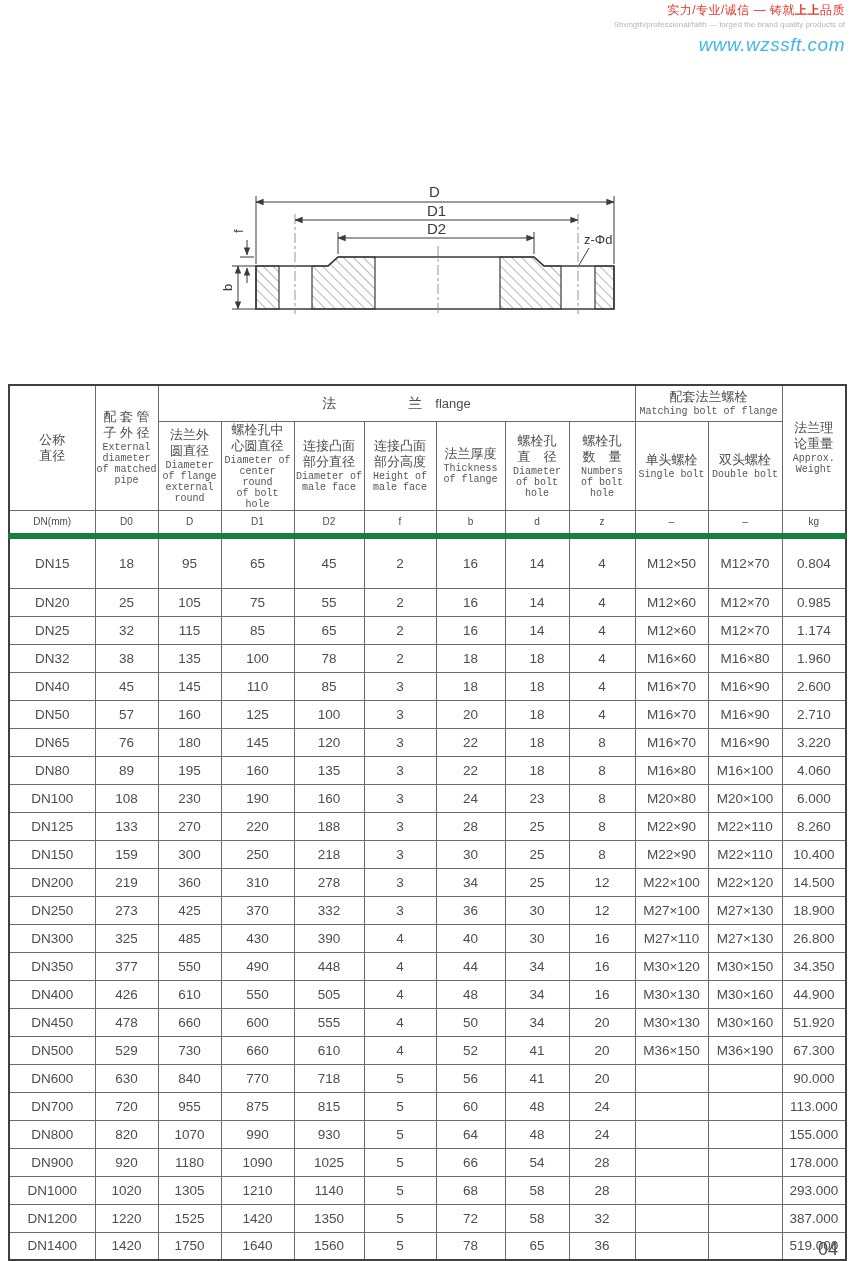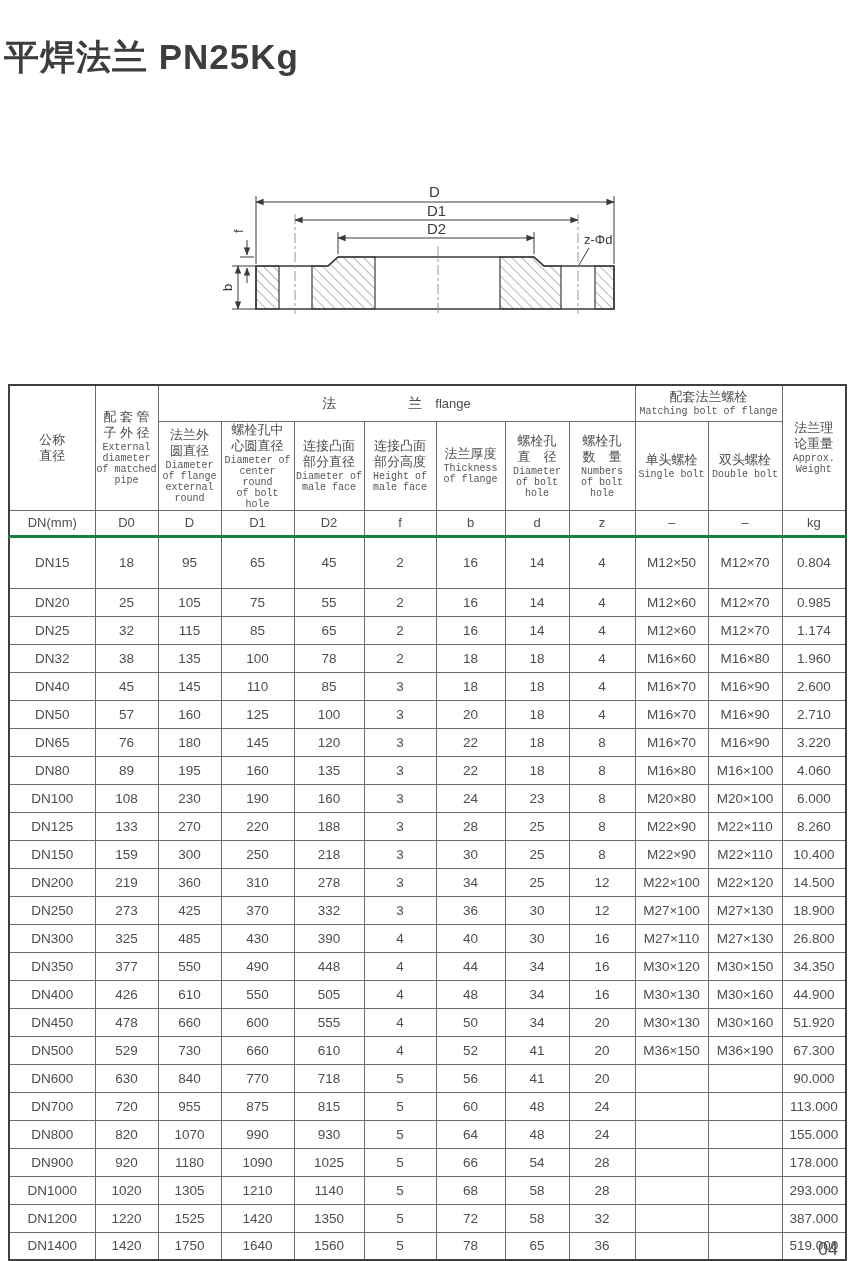--- a/index.html
+++ b/index.html
@@ -30,38 +30,42 @@
 
   
   table.spec { position:absolute; left:8px; top:384px; border-collapse:collapse; table-layout:fixed; width:837px;
                border:2px solid #3f3f3f; }
   .spec th, .spec td { border:1px solid #6b6b6b; text-align:center; vertical-align:middle;
                font-weight:normal; color:#4d4d4d; padding:0 1px; }
   .spec .cn { font-size:13px; line-height:16px; white-space:pre-line; }
   .spec .en { font-size:10px; line-height:11px; white-space:pre-line; margin-top:1px; color:#555;font-family:Liberation Mono, monospace; }
   .spec tr.h1 { height:36px; }
   .spec tr.h2 { height:64px;margin-left:17px; }
-  .spec tr.h3 td { height:26px; font-size:13px; border-bottom:3px solid #15803d; }
+  .spec tr.h3 td { height:26px; font-size:10px; border-bottom:6px solid #15803d; }
   .spec tbody tr { height:28px; }
   .spec tbody tr:first-child { height:52px; }
   .spec tbody td { font-size:13.5px; }
   .gap-w { display:inline-block; width:72px; }
   .gap-s { display:inline-block; width:13px; }
   .grp .g-cn { font-size:14px; }
   .grp .g-en { font-size:13px; }
 
   .page-number { position:absolute; right:13px; top:1233px; font-size:18px; color:#4a4a4a;margin-top:6px; }
 </style>
 </head>
 <body>
 
 <div class="page">
 
-
-  <h1 class="title">平焊法兰 PN25Kg</h1>
+  <div class="brand">
+    <div class="slogan-cn"><span>实力/专业/诚信 — 铸就</span><b>上上</b><span>品质</span></div>
+    <div class="slogan-en">Strength/professional/faith — forged the brand quality products of</div>
+    <div class="website">www.wzssft.com</div>
+  </div>
+
 
   <figure class="diagram">
     <svg width="462" height="152" viewBox="0 0 462 152">
       <defs>
         <marker id="arr" viewBox="0 0 10 10" refX="9.5" refY="5" markerWidth="8" markerHeight="8" orient="auto-start-reverse">
           <path d="M0,1 L10,5 L0,9 z" fill="#3a3a3a"></path>
         </marker>
         <pattern id="hatch" width="7" height="7" patternUnits="userSpaceOnUse" patternTransform="rotate(-45)">
           <line x1="0" y1="0" x2="0" y2="7" stroke="#6f6f6f" stroke-width="1"></line>
         </pattern>

